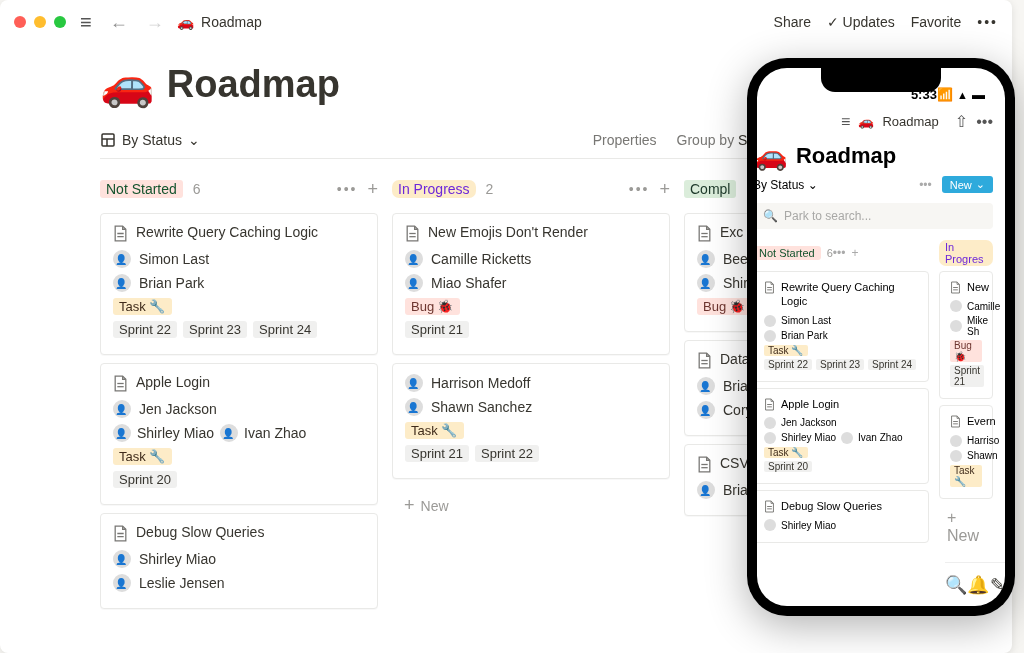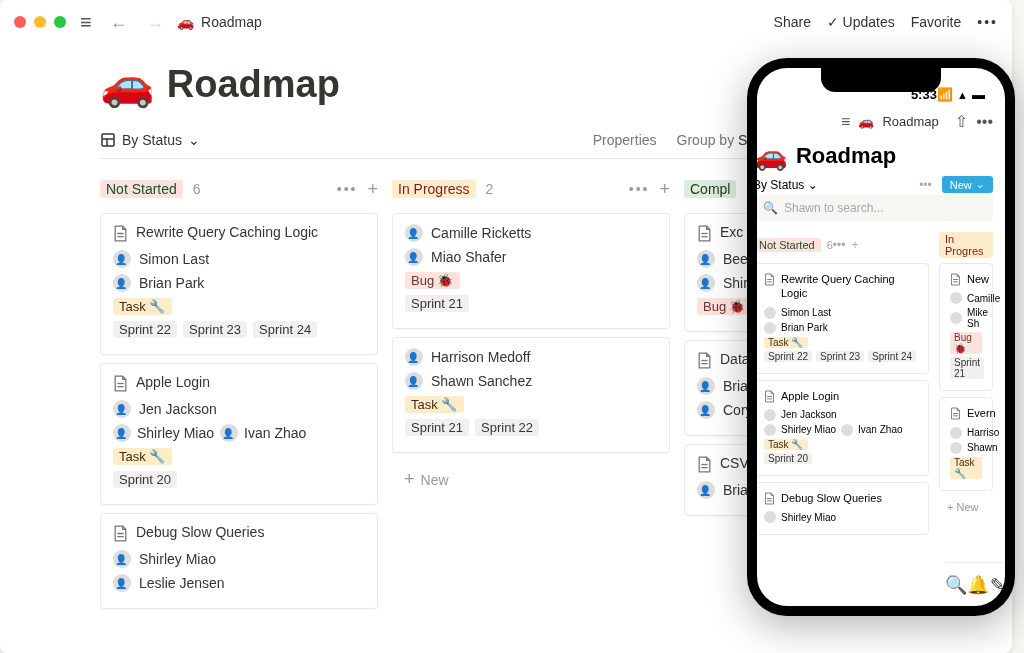--- a/index.html
+++ b/index.html
@@ -31,21 +31,21 @@
 .view-bar .spacer { flex: 1; }
 .view-opt { cursor: pointer; }
 .view-opt.sort { color: #2eaadc; }
 .group-label b { color: #37352f; font-weight: 500; }
 
 .board { display: flex; gap: 14px; }
 .col { width: 278px; flex-shrink: 0; }
 .col-header { display: flex; align-items: center; margin-bottom: 10px; font-size: 14px; height: 28px; }
 .status-pill { padding: 1px 6px; border-radius: 3px; font-size: 14px; }
 .status-not-started { background: #ffe2dd; color: #14532d; }
-.status-in-progress { background: #fdecc8; color: #7f1d1d; }
+.status-in-progress { background: #fdecc8; color: #6d28d9; border-radius: 7px; }
 .status-completed { background: #dbeddb; color: #1c3829; }
 .col-count { margin-left: 10px; color: #9b9a97; }
 .col-header .spacer { flex: 1; }
 .col-acts { display: flex; align-items: center; gap: 10px; color: #9b9a97; }
 .dots { letter-spacing: 2px; font-size: 14px; }
 .plus { font-size: 18px; }
 
 .card { border: 1px solid #e9e9e7; border-radius: 4px; padding: 10px 12px; margin-bottom: 8px; background: #fff; box-shadow: 0 1px 1px rgba(0,0,0,0.03); }
 .card-title { display: flex; align-items: flex-start; gap: 8px; font-size: 14px; color: #37352f; font-weight: 500; margin-bottom: 8px; }
 .person { display: flex; align-items: center; gap: 8px; font-size: 14px; color: #37352f; margin-bottom: 6px; }
@@ -68,40 +68,40 @@
 .m-titlebar { display: flex; align-items: center; padding: 8px 12px; gap: 8px; font-size: 13px; color: #37352f; }
 .m-titlebar .spacer { flex: 1; }
 .m-icon { font-size: 16px; color: #555; }
 
 .m-content { flex: 1; overflow: hidden; padding: 0 12px; }
 .m-header { display: flex; align-items: center; gap: 8px; margin-bottom: 4px; }
 .m-header .emoji { font-size: 28px; }
 .m-header h2 { font-size: 22px; font-weight: 700; }
 .m-desc { color: #a8a8a6; font-size: 12px; margin-bottom: 18px; }
 
-.m-viewbar { display: flex; align-items: center; gap: 10px; font-size: 12px; margin-bottom: 2px; }
+.m-viewbar { display: flex; align-items: center; gap: 10px; font-size: 12px; margin-bottom: 10px; }
 .m-viewbar .spacer { flex: 1; }
 .new-badge { background: #2eaadc; color: #fff; padding: 2px 8px; border-radius: 3px; font-size: 11px; display: flex; align-items: center; gap: 4px; }
 
 .m-search { background: #f7f6f3; border-radius: 4px; padding: 6px 10px; color: #a8a8a6; font-size: 12px; margin-bottom: 14px; display: flex; align-items: center; gap: 6px; }
 
 .m-board { display: flex; gap: 10px; }
 .m-col { width: 176px; flex-shrink: 0; }
 .m-col-header { display: flex; align-items: center; margin-bottom: 8px; font-size: 11px; height: 20px; }
 .m-col-header .status-pill { font-size: 11px; }
 .m-col-header .col-count { font-size: 11px; margin-left: 6px; }
 .m-acts { display: flex; gap: 6px; color: #aaa; font-size: 12px; }
 
 .m-card { border: 1px solid #e9e9e7; border-radius: 4px; padding: 8px 10px; margin-bottom: 6px; font-size: 11px; background: #fff; }
 .m-card-title { display: flex; gap: 6px; font-weight: 500; margin-bottom: 6px; line-height: 1.3; }
 .m-person { display: flex; align-items: center; gap: 5px; margin-bottom: 3px; font-size: 10px; }
 .m-avatar { width: 12px; height: 12px; border-radius: 50%; background: #ddd; flex-shrink: 0; }
 .m-tag { font-size: 10px; padding: 0 4px; border-radius: 2px; }
 .m-tag-row { display: flex; gap: 4px; flex-wrap: wrap; margin-bottom: 3px; }
-.m-new { color: #9b9a97; font-size: 11px; padding: 4px 8px; }
+.m-new { color: #9b9a97; font-size: 16px; padding: 4px 8px; }
 
 .m-tabbar { height: 44px; border-top: 1px solid #eee; display: flex; align-items: center; justify-content: space-around; }
 .m-tabicon { font-size: 18px; color: #37352f; }
 
 svg.doc { width: 15px; height: 17px; fill: none; stroke: #787774; stroke-width: 1.2; flex-shrink: 0; margin-top: 1px; }
 svg.doc-sm { width: 11px; height: 13px; }
 svg.board-icon { width: 16px; height: 16px; fill: none; stroke: #37352f; stroke-width: 1.5; }
 </style>
 </head>
 <body>
@@ -242,20 +242,29 @@
           <div class="col-header">
             <span class="status-pill status-in-progress">In Progress</span>
             <span class="col-count">2</span>
             <div class="spacer"></div>
             <div class="col-acts">
               <span class="dots">•••</span>
               <span class="plus">+</span>
             </div>
           </div>
           <div class="card">
+            <div class="card-title">
+              <svg class="doc " viewBox="0 0 14 16">
+                <path d="M2 1h7l3 3v11H2z"></path>
+                <path d="M9 1v3h3"></path>
+                <line x1="4" y1="8" x2="10" y2="8"></line>
+                <line x1="4" y1="11" x2="10" y2="11"></line>
+              </svg> 
+              <span>New Emojis Don't Render</span>
+            </div>
             <div class="person">
               <span class="avatar">👤</span>
               <span>Camille Ricketts</span>
             </div>
             <div class="person">
               <span class="avatar">👤</span>
               <span>Miao Shafer</span>
             </div>
             <div class="tag-row">
               <span class="tag tag-bug">Bug 🐞</span>
@@ -382,21 +391,21 @@
         <div class="spacer"></div>
         <span class="m-acts">•••</span>
         <span class="new-badge">
             <span>New</span>
             <span>⌄</span>
           </span>
       </div>
 
       <div class="m-search">
         <span>🔍</span>
-        <span>Shawn to search...</span>
+        <span>Park to search...</span>
       </div>
 
       <div class="m-board" id="mobile-board">
           <div class="m-col" style="width:176px">
             <div class="m-col-header">
               <span class="status-pill status-not-started">Not Started</span>
               <span class="col-count">6</span>
               <div class="spacer"></div>
               <div class="m-acts">
                 <span>•••</span>

